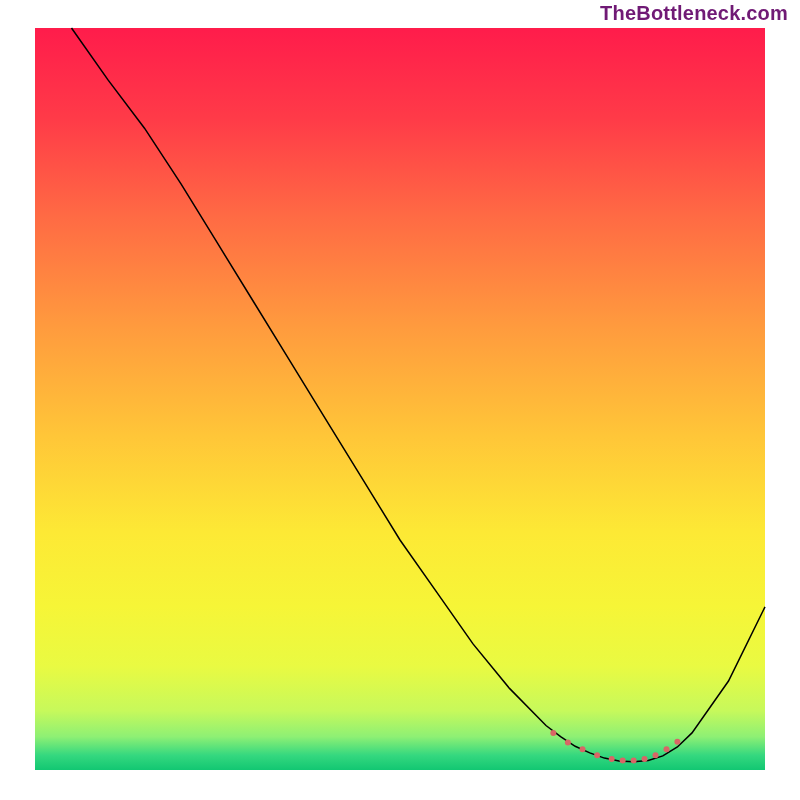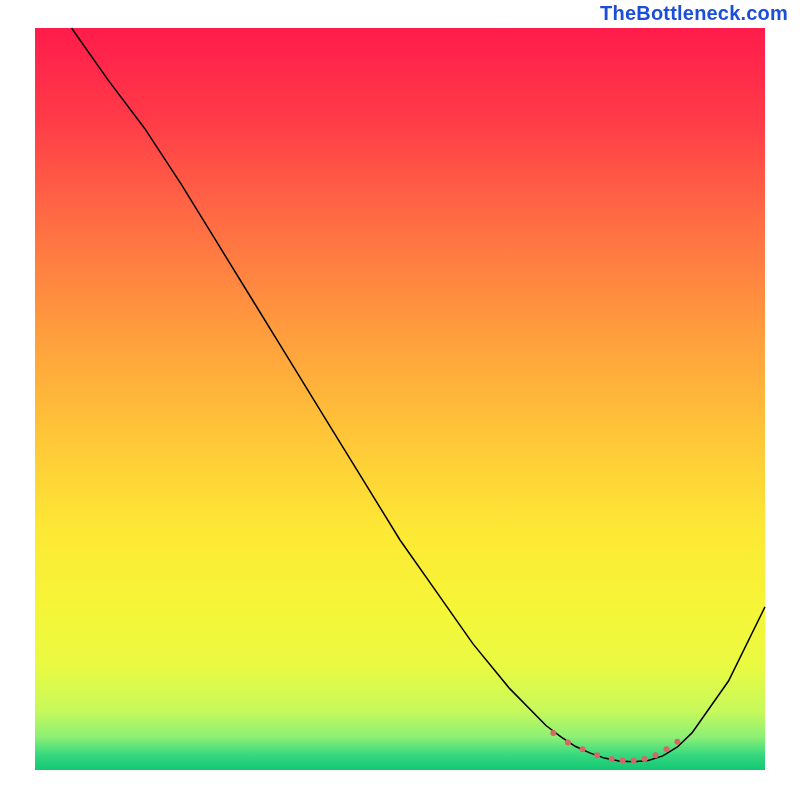--- a/index.html
+++ b/index.html
@@ -15,21 +15,21 @@
     position: relative;
     width: 800px;
     height: 800px;
   }
   .brand {
     position: absolute;
     top: 2px;
     right: 12px;
     font-size: 20px;
     font-weight: 600;
-    color: #1d4ed8;
+    color: #701a75;
     letter-spacing: 0.2px;
   }
   svg.chart {
     display: block;
     width: 800px;
     height: 800px;
   }
 </style>
 </head>
 <body>

